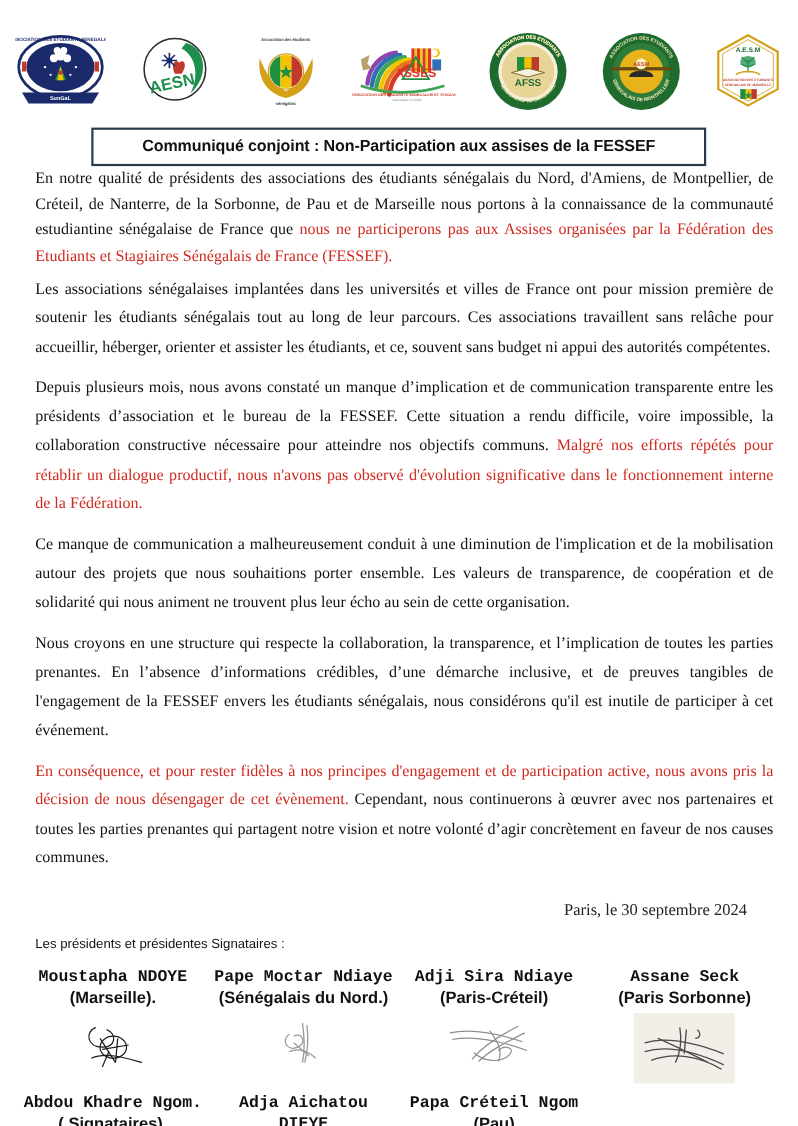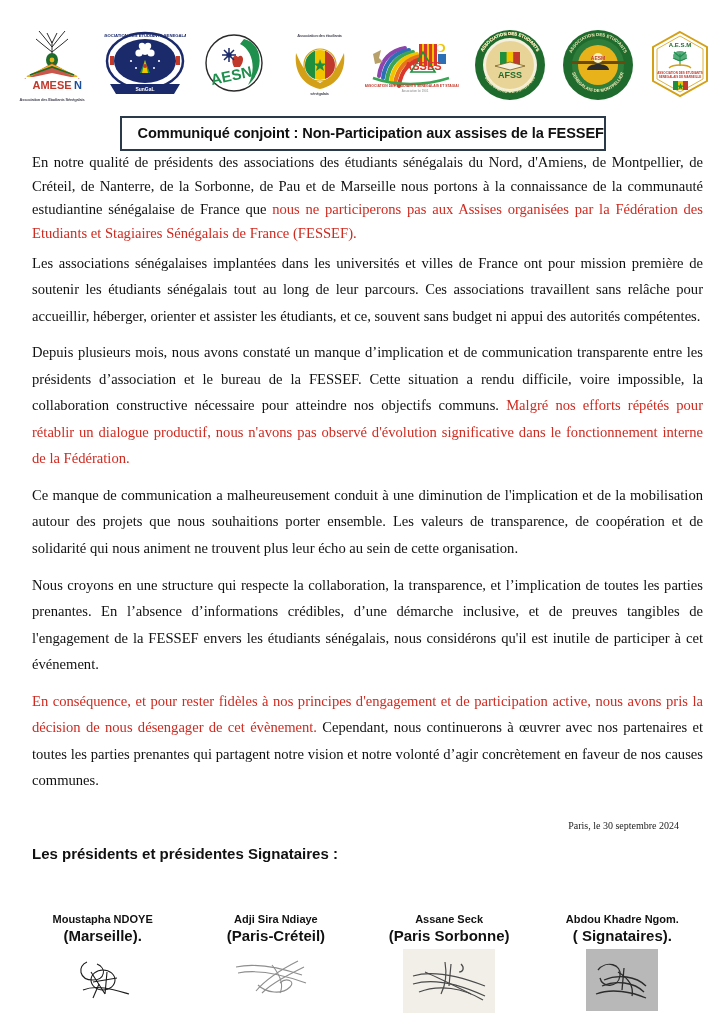--- a/index.html
+++ b/index.html
@@ -34,21 +34,21 @@
     line-height: 1.2;
     margin-top: 1px;
   }
   .logo-cap.top { margin: 0 0 2px 0; }
 
   
   .banner-wrap { display: flex; justify-content: center; margin-top: 8px; }
   .banner {
     border: 2.5px solid #2b3a4a;
     padding: 7px 16px 8px 16px;
-    width: 486px;
+    width: 559px;
     text-align: center;
     background: #fff;
   }
   .banner-title {
     font-family: "Liberation Sans", sans-serif;
     font-size: 14.6px;
     font-weight: bold;
     color: #111;
     letter-spacing: -0.1px;
     white-space: nowrap;
@@ -62,92 +62,73 @@
     font-size: 14.6px;
     line-height: 1.62;
     color: #111;
   }
   p.para.tight { margin-bottom: 4px; }
   p.para.loose { line-height: 1.82; margin-bottom: 10px; }
   .red { color: #cf2a20; }
 
   .date-line {
     text-align: right;
-    font-size: 10px;
+    font-size: 15px;
     color: #222;
     padding: 0 46px 0 0;
     margin-top: 26px;
   }
 
   .sig-heading {
     font-family: "Liberation Sans", sans-serif;
-    font-weight: bold;
-    font-size: 15px;
+    font-weight: normal;
+    font-size: 12px;
     color: #111;
     padding: 0 0 0 32px;
     margin-top: 14px;
   }
 
   
   .sig-grid {
     display: flex;
     flex-wrap: wrap;
     padding: 8px 16px 0 16px;
   }
   .sig-cell {
     width: 25%;
     text-align: center;
     padding: 6px 4px 2px 4px;
     position: relative;
   }
   .sig-name {
-    font-family: Liberation Sans, sans-serif;
-    font-size: 11px;
+    font-family: Liberation Mono, monospace;
+    font-size: 15px;
     font-weight: bold;
     color: #111;
     line-height: 1.3;
-    margin-top: 36px;
   }
   .sig-loc {
     font-family: "Liberation Sans", sans-serif;
     font-size: 15px;
     font-weight: bold;
     color: #111;
     line-height: 1.3;
   }
   .sig-mark { height: 52px; display: flex; align-items: center; justify-content: center; margin-top: 3px; }
   .sig-mark.boxed-cream { background: #f2efe9; width: 92px; height: 64px; margin: 3px auto 0 auto; }
   .sig-mark.boxed-gray  { background: #b8b8b8; width: 72px; height: 62px; margin: 3px auto 0 auto; }
   .sig-mark svg { display: block; }
 </style>
 </head>
 <body>
 
 <div class="page">
 
   <div class="logo-bar">
 
-    <div class="logo">
-      <svg width="76" height="70" viewBox="0 0 76 70">
-        <g stroke="#2b2b2b" stroke-width="1" fill="none">
-          <path d="M38 14 L38 34"></path>
-          <path d="M38 20 L30 10 M38 20 L46 10 M38 25 L28 17 M38 25 L48 17 M38 16 L33 6 M38 16 L43 6"></path>
-          <path d="M30 10 L25 4 M46 10 L51 4 M28 17 L22 12 M48 17 L54 12"></path>
-        </g>
-        <ellipse cx="38" cy="33" rx="6" ry="7" fill="#1f6b2e"></ellipse>
-        <circle cx="38" cy="33" r="2.4" fill="#e8b31a"></circle>
-        <path d="M10 52 L38 36 L66 52 L38 46 Z" fill="#c0392b" opacity=".85"></path>
-        <path d="M13 50 L38 38 L63 50" fill="none" stroke="#e8b31a" stroke-width="2"></path>
-        <path d="M16 48 L38 40 L60 48" fill="none" stroke="#1f6b2e" stroke-width="1.8"></path>
-        <rect x="12" y="50" width="52" height="4" fill="#ffffff"></rect>
-        <text x="38" y="62" font-family="Liberation Sans, sans-serif" font-size="11" font-weight="bold" fill="#c0392b" text-anchor="middle">AMESE</text>
-        <text x="64" y="62" font-family="Liberation Sans, sans-serif" font-size="11" font-weight="bold" fill="#1b4f9c" text-anchor="middle">N</text>
-      </svg>
-      <div class="logo-cap">Association des Etudiants Sénégalais</div>
-    </div>
 
     <div class="logo">
       <svg width="82" height="74" viewBox="0 0 82 74">
         <ellipse cx="41" cy="33" rx="38" ry="28" fill="#ffffff" stroke="#1b2a6b" stroke-width="2.5"></ellipse>
         <ellipse cx="41" cy="33" rx="31" ry="22" fill="#1b2a6b"></ellipse>
         <g fill="#ffffff">
           <circle cx="41" cy="22" r="5"></circle>
           <circle cx="35" cy="25" r="3.6"></circle>
             <circle cx="47" cy="25" r="3.6"></circle>
           <circle cx="38" cy="18" r="3.2"></circle>
@@ -361,20 +342,35 @@
             <ellipse cx="40" cy="30" rx="12" ry="10"></ellipse>
             <path d="M28 22 L42 44 M42 44 L44 22 M30 32 L54 28"></path>
             <path d="M20 40 C34 34, 52 40, 66 44"></path>
             <path d="M36 34 L30 48"></path>
           </g>
         </svg>
       </div>
     </div>
 
 
+    <div class="sig-cell">
+      <div class="sig-name">Pape Moctar Ndiaye</div>
+      <div class="sig-loc">(Sénégalais du Nord.)</div>
+      <div class="sig-mark">
+        <svg width="70" height="50" viewBox="0 0 70 50">
+          <g fill="none" stroke="#9a9a9a" stroke-width="1.2">
+            <path d="M22 18 C14 24, 20 34, 30 30 C38 26, 34 16, 26 20"></path>
+            <path d="M34 8 C36 22, 36 34, 34 44"></path>
+            <path d="M38 10 C40 24, 38 36, 36 44"></path>
+            <path d="M22 34 C30 30, 40 34, 46 40"></path>
+            <path d="M26 26 L40 38"></path>
+          </g>
+        </svg>
+      </div>
+    </div>
 
     <div class="sig-cell">
       <div class="sig-name">Adji Sira Ndiaye</div>
       <div class="sig-loc">(Paris-Créteil)</div>
       <div class="sig-mark">
         <svg width="96" height="48" viewBox="0 0 96 48">
           <g fill="none" stroke="#8e8e8e" stroke-width="1.1">
             <path d="M8 16 C26 12, 50 16, 74 24"></path>
             <path d="M10 22 C30 18, 56 24, 78 32"></path>
             <path d="M70 10 C54 18, 38 28, 28 40"></path>

